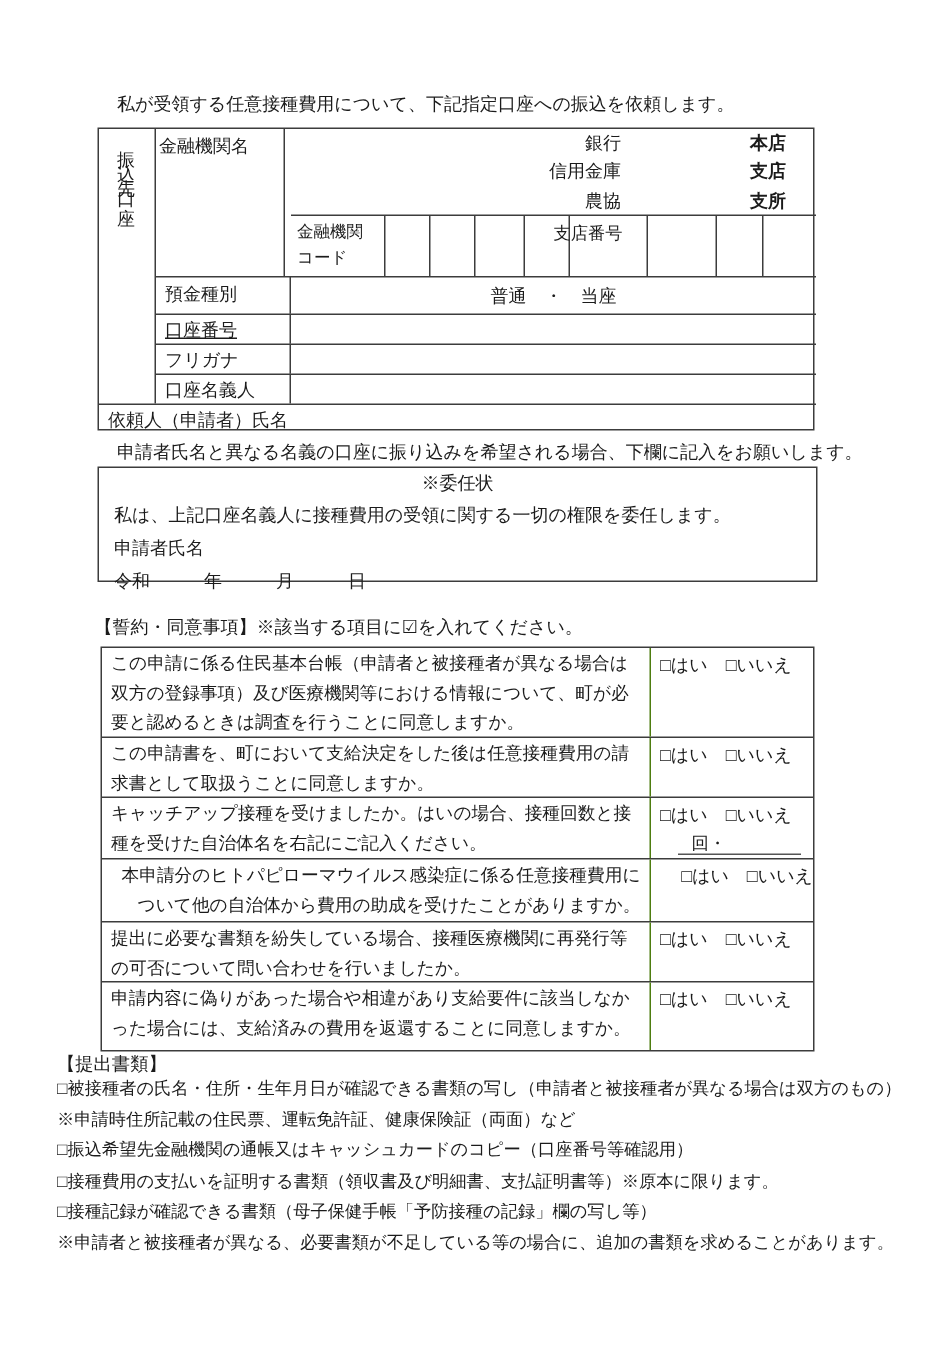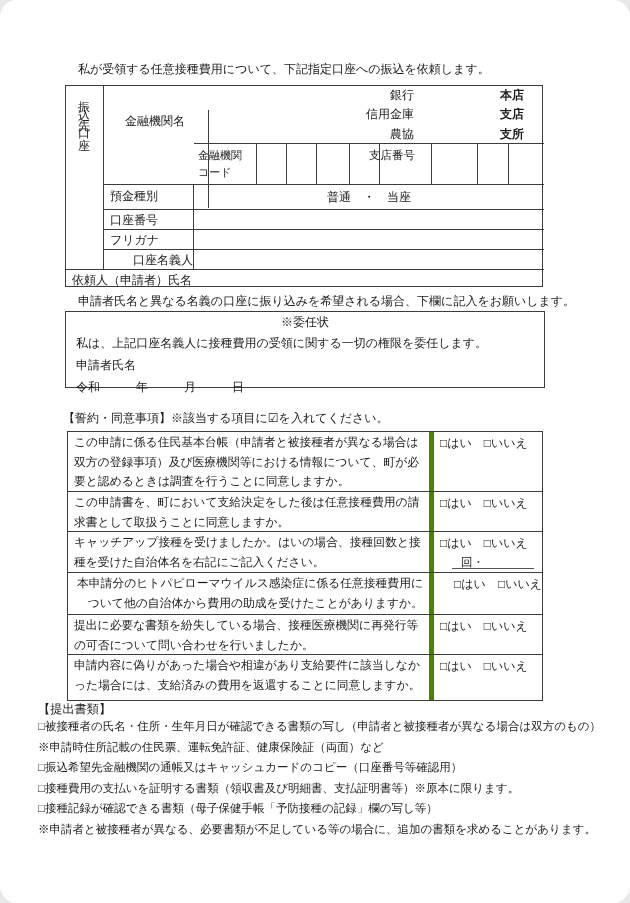--- a/index.html
+++ b/index.html
@@ -1,61 +1,61 @@
 <!DOCTYPE html>
 <html><head>
 <meta charset="utf-8">
 <style>
   html,body{margin:0;padding:0;background:#e8e8e8;}
   .page{
     position:relative;width:630px;height:903px;background:#ffffff;
     font-family:"Liberation Serif","DejaVu Serif",serif;color:#1b1b1b;
-    overflow:hidden;margin:0 auto;border-radius:17px;
+    overflow:hidden;margin:0 auto;
   }
   .abs{position:absolute;}
   .cell{position:absolute;box-sizing:border-box;}
   .br{border-right:1px solid #3c3c3c;}
   .bb{border-bottom:1px solid #3c3c3c;}
   .bt{border-top:1px solid #3c3c3c;}
   .box{border:1px solid #3c3c3c;box-sizing:border-box;}
   .fs12{font-size:12px;}
   .vtext{
     writing-mode:vertical-rl;text-orientation:upright;
     letter-spacing:9.5px;font-size:12px;line-height:38px;
     width:100%;text-align:left;padding-top:5px;box-sizing:border-box;
   }
   .optline{position:relative;height:19.3px;font-size:12px;}
   .optline .g1{position:absolute;right:130px;top:1px;}
   .optline .g2{position:absolute;right:20px;top:1px;font-weight:bold;}
   .codelabel{font-size:11px;line-height:16px;padding:3px 0 0 4px;}
   .rowlabel{font-size:12px;padding:3px 0 0 6px;}
   .crow{display:flex;box-sizing:border-box;}
   .crow .q{width:366px;box-sizing:border-box;padding:1px 6px 0 6px;
-           font-size:11.8px;line-height:19.6px;border-right:5px solid #4d7c0f;}
+           font-size:11.8px;line-height:19.6px;border-right:1px solid #4d7c0f;}
   .crow .a{flex:1;box-sizing:border-box;padding:2px 0 0 6px;font-size:12px;line-height:19px;}
   .fill-line{
     display:inline-block;width:82px;margin-left:12px;padding-left:9px;
     border-bottom:1.5px solid #555;font-size:11.5px;height:16px;box-sizing:border-box;
   }
   .doc-item{line-height:20.5px;font-size:11.5px;white-space:nowrap;}
 </style>
 </head>
 <body>
 
 <div class="page">
 
   <div class="abs fs12" style="left:78px;top:61px;">私が受領する任意接種費用について、下記指定口座への振込を依頼します。</div>
 
   <div class="abs box" style="left:65px;top:85px;width:478px;height:202px;">
 
     <div class="cell br" style="left:0;top:0;width:38px;height:183px;">
       <div class="vtext" style="padding-left:12px;">振込先口座</div>
     </div>
 
-    <div class="cell br" style="left:53px;top:0;width:90px;height:98px;margin-top:24px;">
+    <div class="cell br" style="left:34px;top:0;width:90px;height:98px;">
       <div class="rowlabel">金融機関名</div>
     </div>
 
     <div class="cell bb" style="left:128px;top:0;width:350px;height:58px;">
       <div class="optline">
         <span class="g1">銀行</span>
         <span class="g2">本店</span>
       </div>
       <div class="optline">
         <span class="g1">信用金庫</span>
@@ -83,31 +83,31 @@
     <div class="cell" style="left:443px;top:58px;width:35px;height:40px;"></div>
 
     <div class="cell bt br" style="left:38px;top:98px;width:90px;height:25px;">
       <div class="rowlabel">預金種別</div>
     </div>
     <div class="cell bt" style="left:128px;top:98px;width:350px;height:25px;text-align:center;">
       <div style="font-size:12px;padding-top:4px;">普通　・　当座</div>
     </div>
 
     <div class="cell bt br" style="left:38px;top:123px;width:90px;height:20px;">
-      <div class="rowlabel" style="padding-top:2px;">口座番号</div>
+      <div class="rowlabel" style="padding-top:2px;text-decoration:underline;">口座番号</div>
     </div>
     <div class="cell bt" style="left:128px;top:123px;width:350px;height:20px;"></div>
 
     <div class="cell bt br" style="left:38px;top:143px;width:90px;height:20px;">
       <div class="rowlabel" style="padding-top:2px;">フリガナ</div>
     </div>
     <div class="cell bt" style="left:128px;top:143px;width:350px;height:20px;"></div>
 
     <div class="cell bt br" style="left:38px;top:163px;width:90px;height:20px;">
-      <div class="rowlabel" style="padding-top:2px;text-align:right;">口座名義人</div>
+      <div class="rowlabel" style="padding-top:2px;">口座名義人</div>
     </div>
     <div class="cell bt" style="left:128px;top:163px;width:350px;height:20px;"></div>
 
     <div class="cell bt" style="left:0;top:183px;width:478px;height:19px;">
       <div style="font-size:12px;padding:2px 0 0 6px;">依頼人（申請者）氏名</div>
     </div>
   </div>
 
   <div class="abs fs12" style="left:78px;top:293px;">申請者氏名と異なる名義の口座に振り込みを希望される場合、下欄に記入をお願いします。</div>
 

